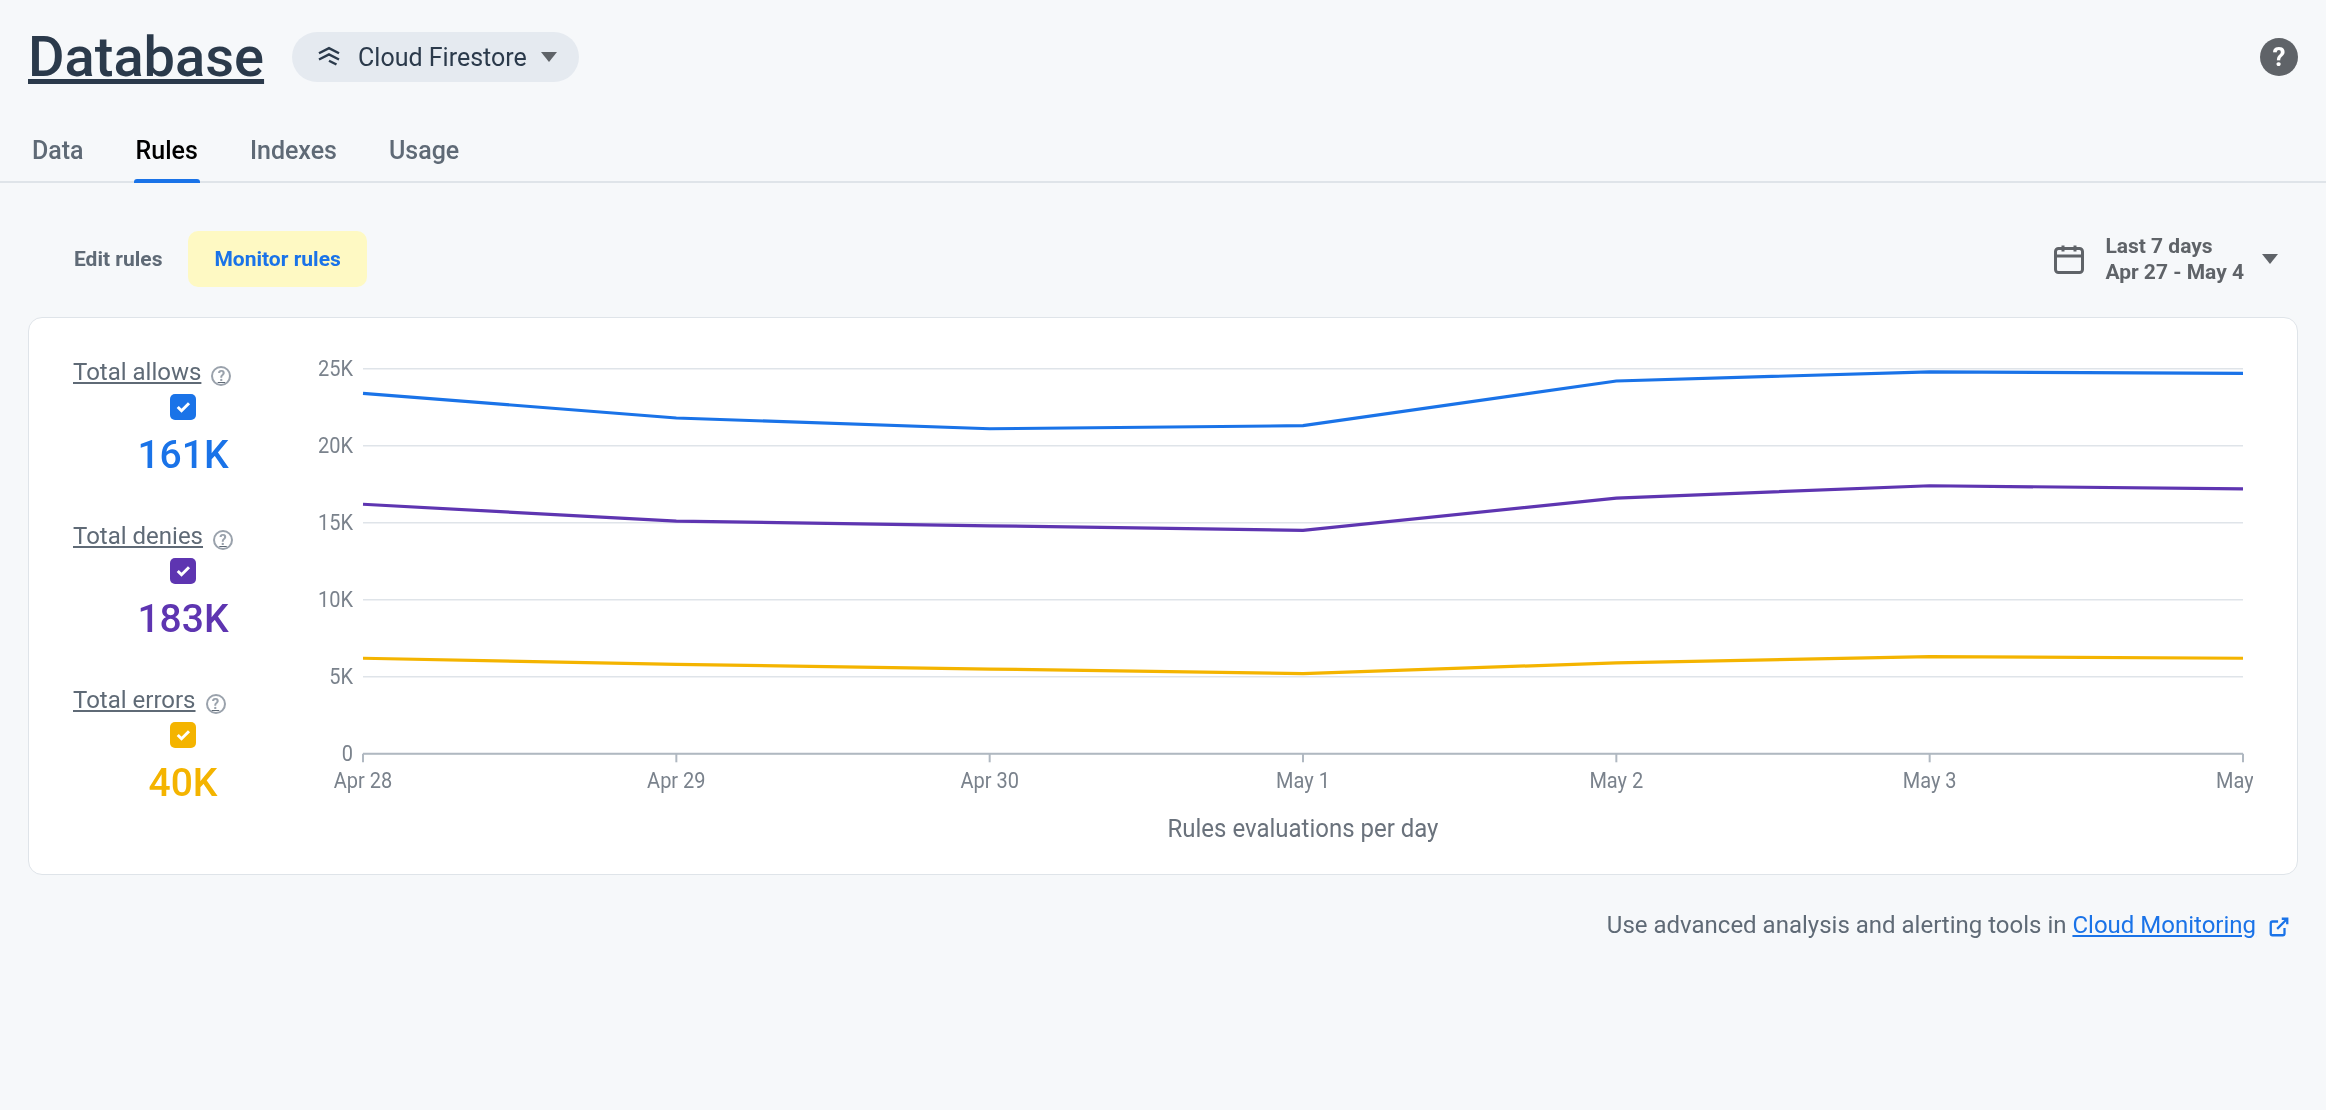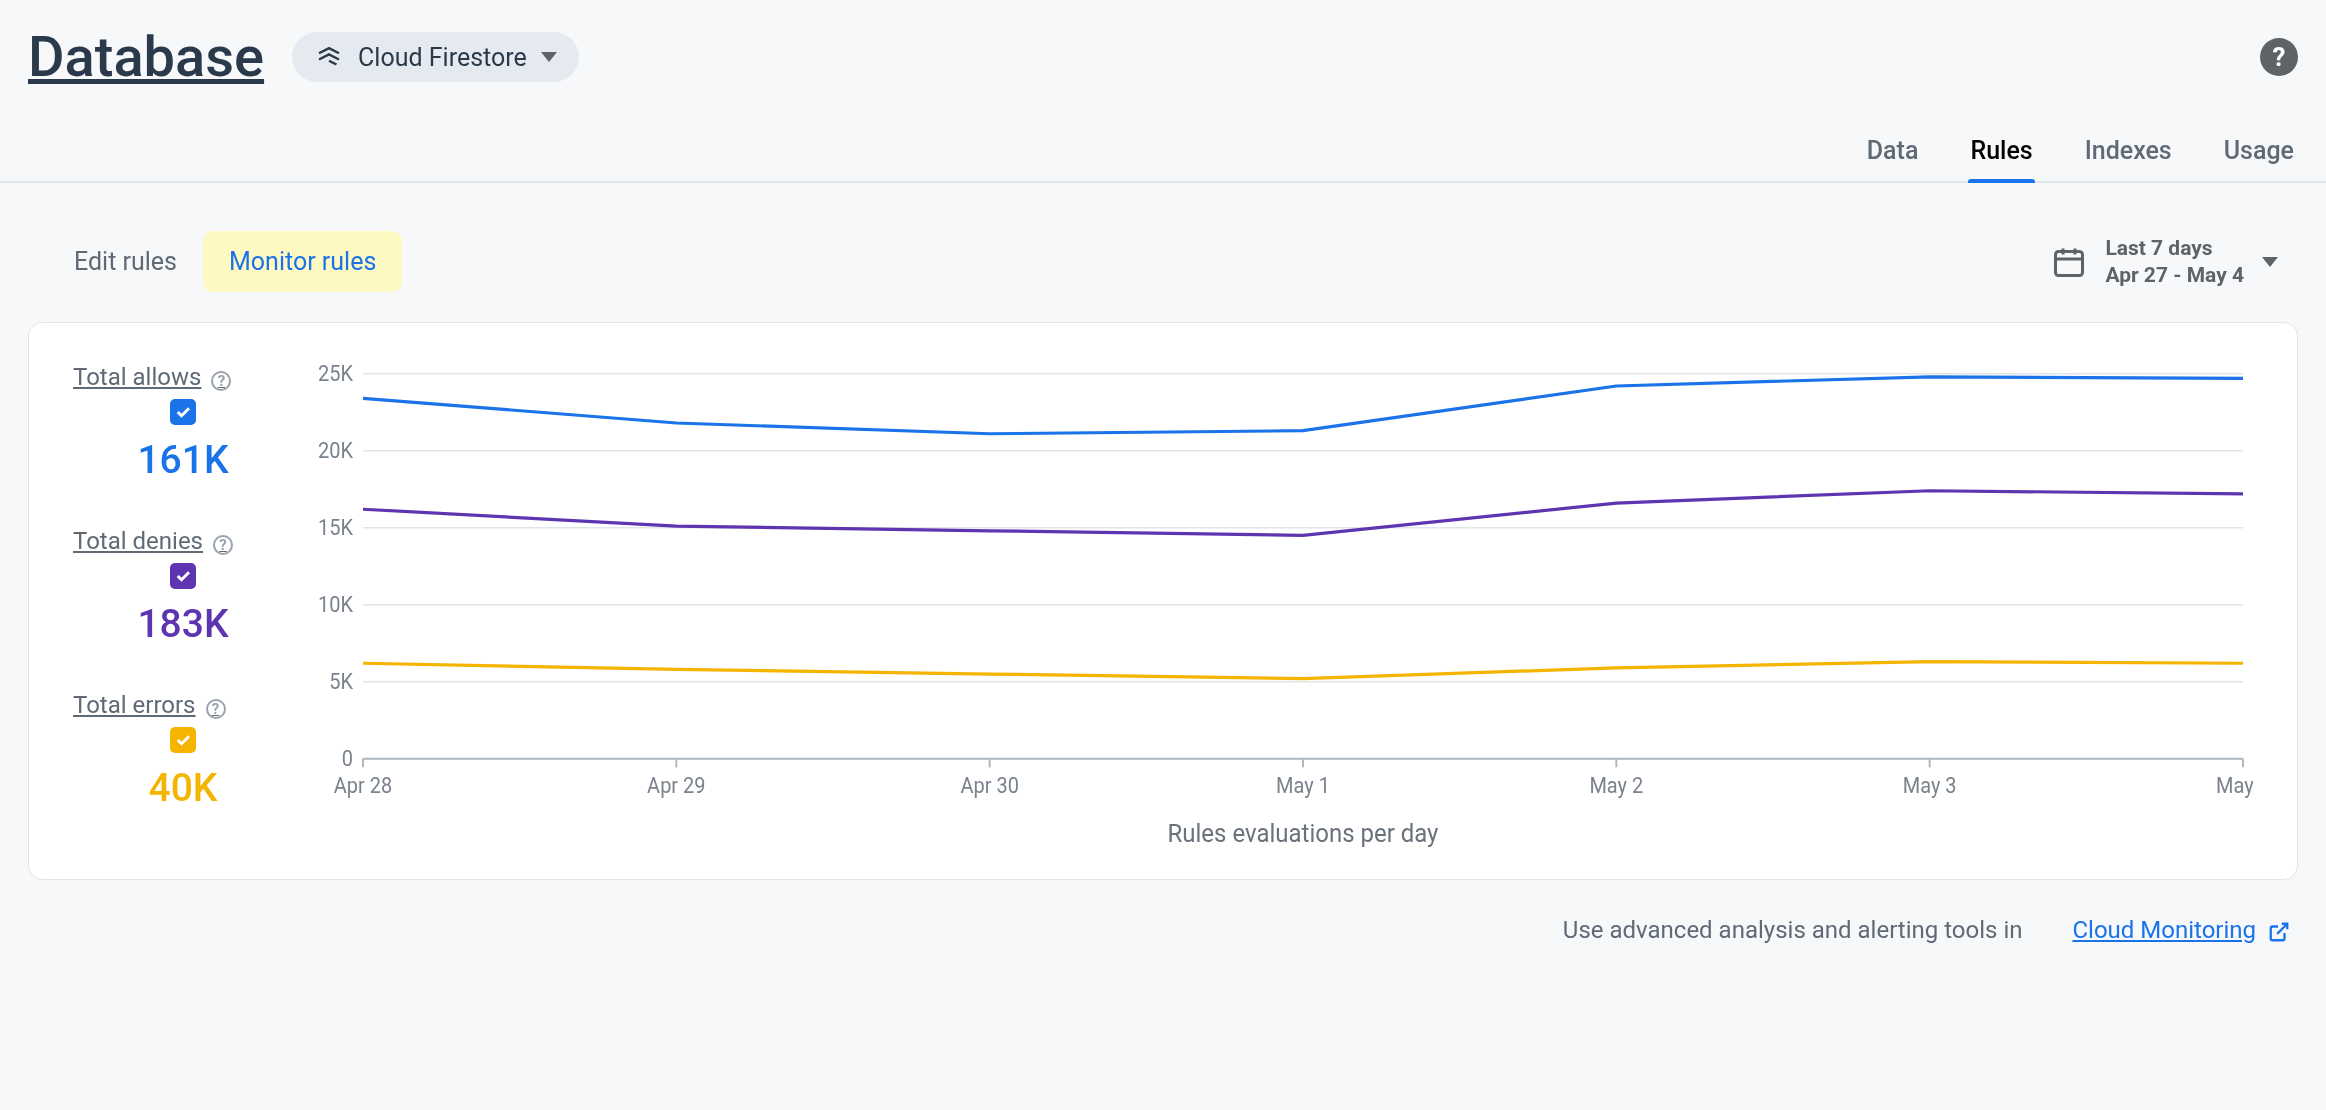--- a/index.html
+++ b/index.html
@@ -46,21 +46,20 @@
     font-size: 26px;
     font-weight: 700;
     cursor: pointer;
   }
   .tabs {
     display: flex;
     gap: 48px;
     padding: 0 30px;
     border-bottom: 2px solid #dfe4e9;
     margin-top: 26px;
-    justify-content: flex-end;
   }
   .tab {
     font-size: 25px;
     font-weight: 500;
     color: #5f6a76;
     padding: 12px 2px 16px;
     cursor: pointer;
     position: relative;
   }
   .tab.active {
@@ -73,22 +72,22 @@
     height: 4px;
     background: #1a73e8;
     border-radius: 3px 3px 0 0;
   }
   .subtab-row {
     display: flex;
     align-items: center;
     padding: 48px 48px 22px;
   }
   .subtab {
-    font-size: 25px;
-    font-weight: 400;
+    font-size: 21px;
+    font-weight: 700;
     color: #5f6a76;
     padding: 16px 26px;
     border-radius: 10px;
     cursor: pointer;
   }
   .subtab.active {
     background: #fef9c3;
     color: #1a73e8;
   }
   .date-picker {
@@ -154,21 +153,21 @@
   .axis-line { stroke:#b0b8c1; stroke-width:2; }
   .tick-label { fill:#7a828c; font-size:20px; }
   .x-tick { fill:#7a828c; font-size:20px; text-anchor:middle; }
   .x-title { fill:#6a727c; font-size:24px; text-anchor:middle; }
   .caption {
     text-align: right;
     font-size: 24px;
     color: #5f6a76;
     padding: 36px 36px 0;
   }
-  .link { color:#1a73e8; text-decoration:underline; cursor:pointer;margin-left:44px; }
+  .link { color:#1a73e8; text-decoration:underline; cursor:pointer; }
   .chev {
     width:0;height:0;border-left:8px solid transparent;border-right:8px solid transparent;border-top:10px solid #5f6368;display:inline-block;
   }
 </style>
 </head>
 <body>
 
 <div class="header">
   <div class="title">Database</div>
   <div class="db-picker">

